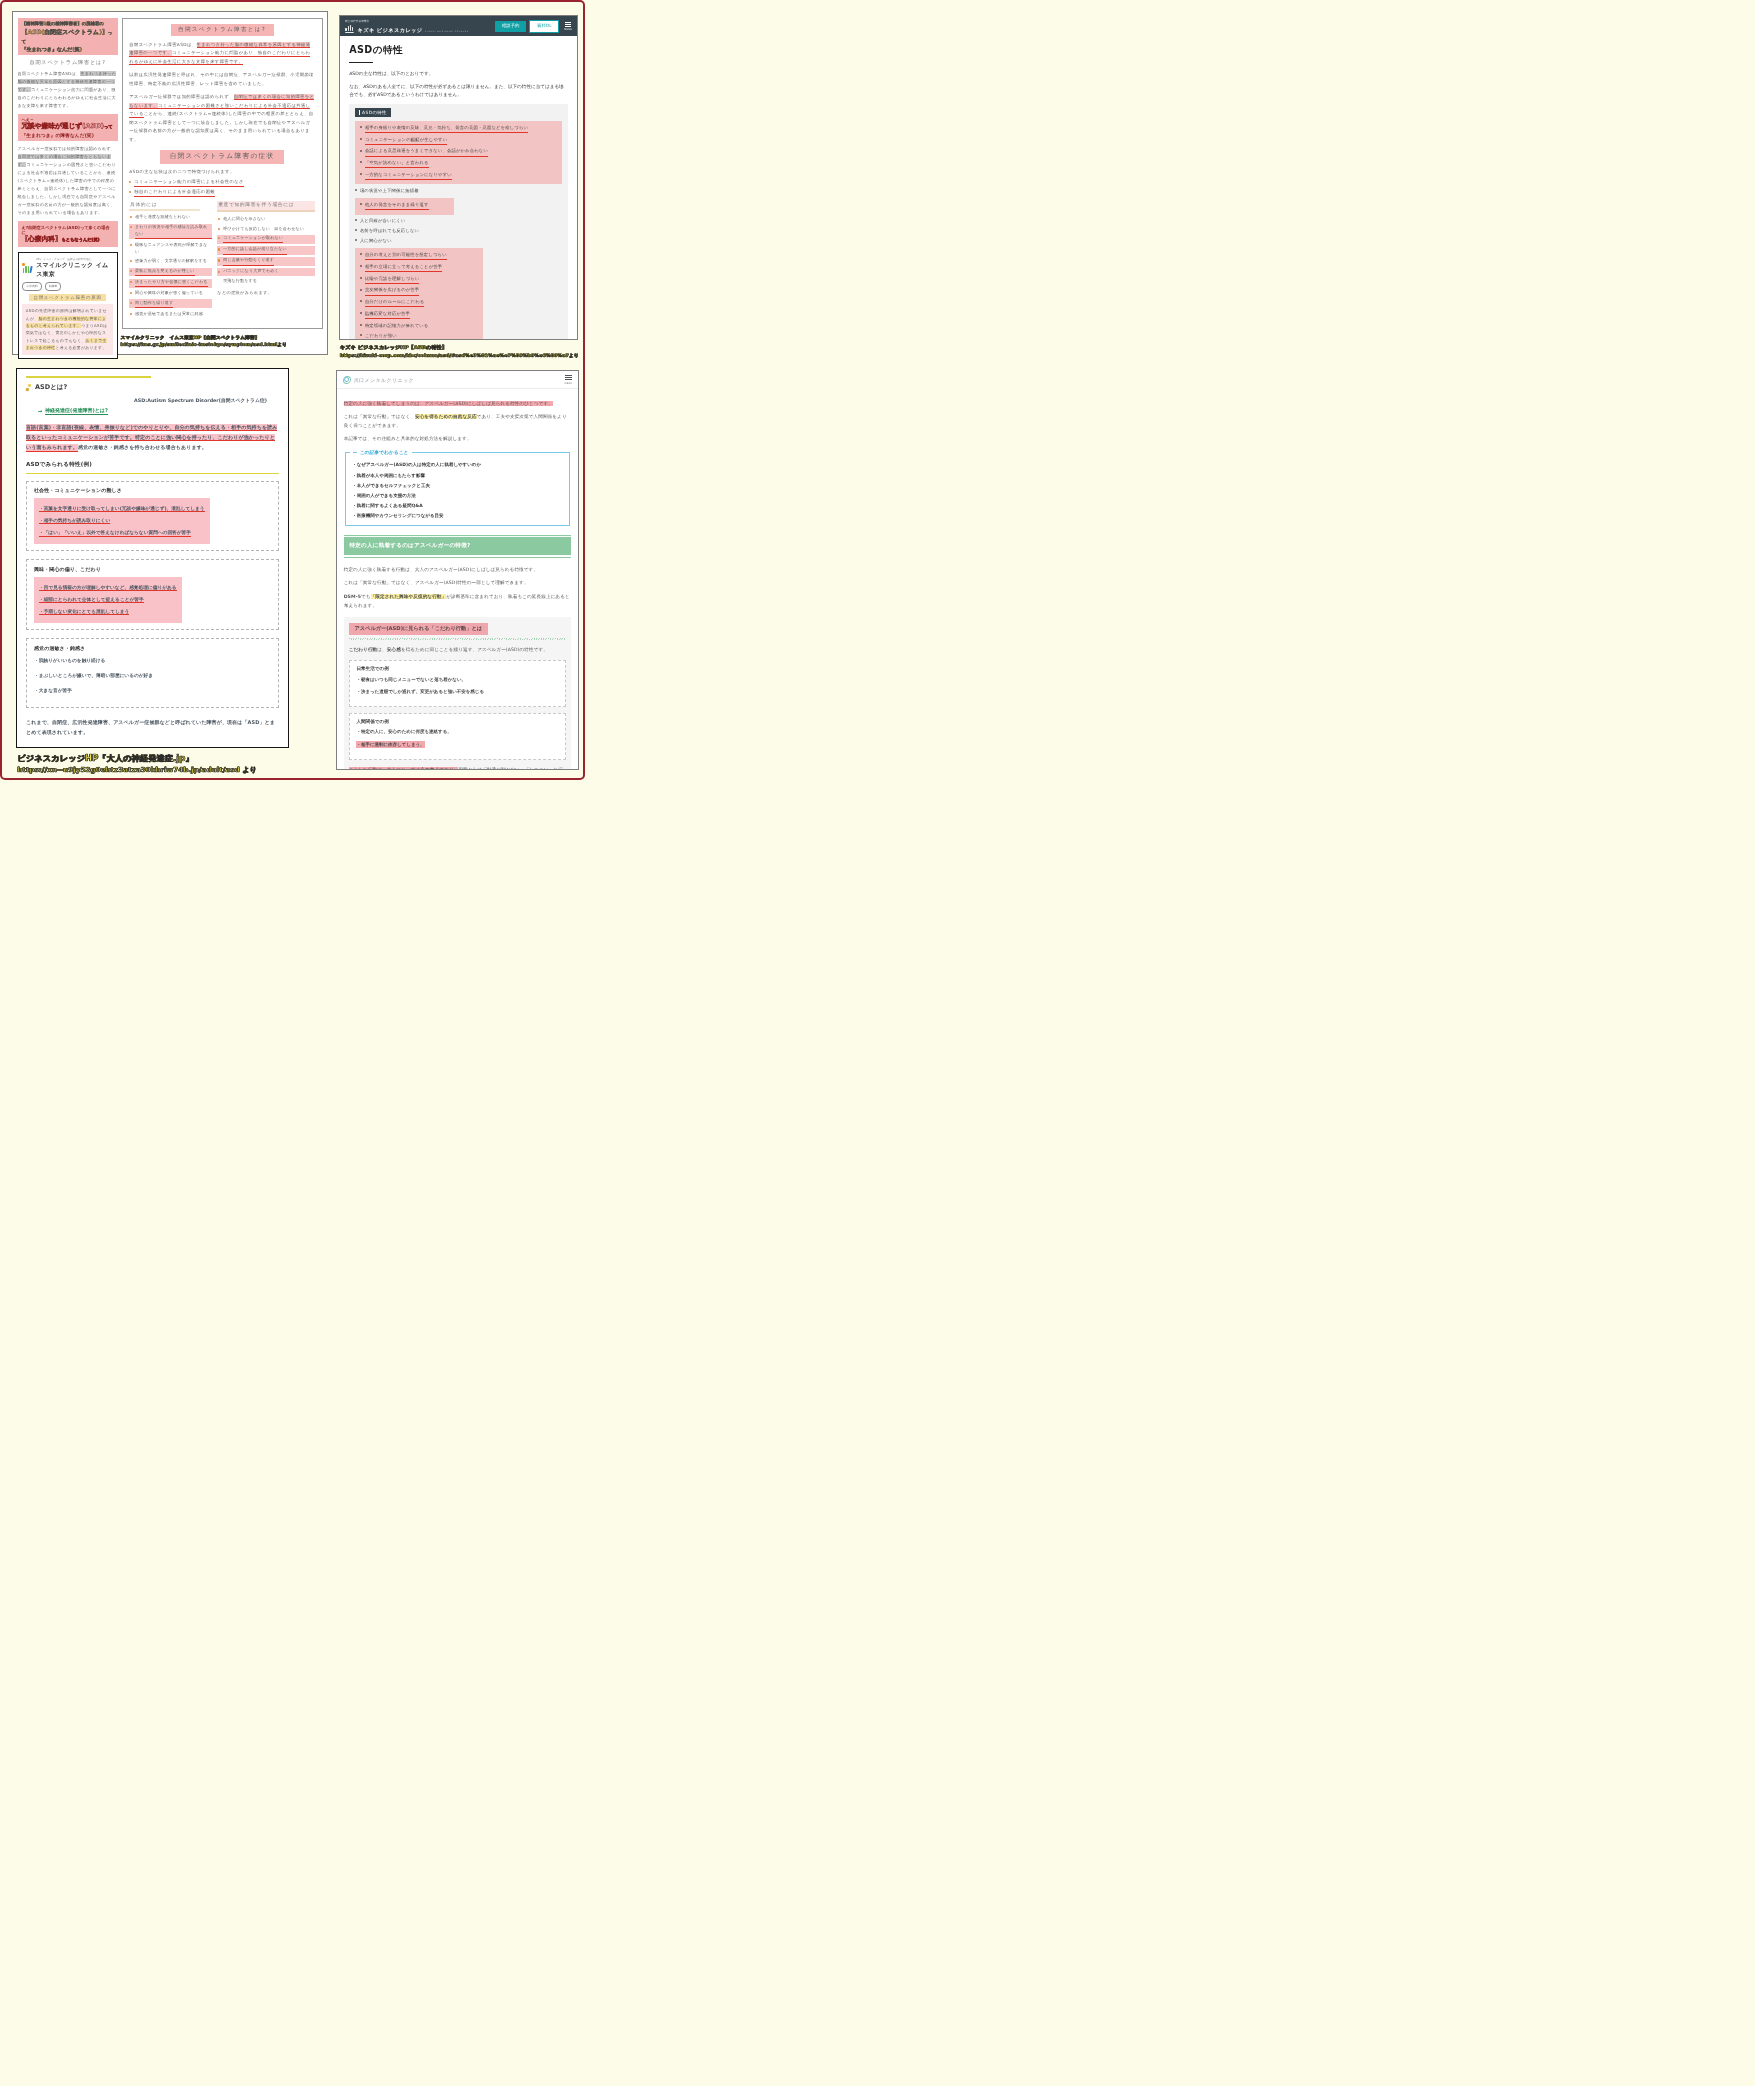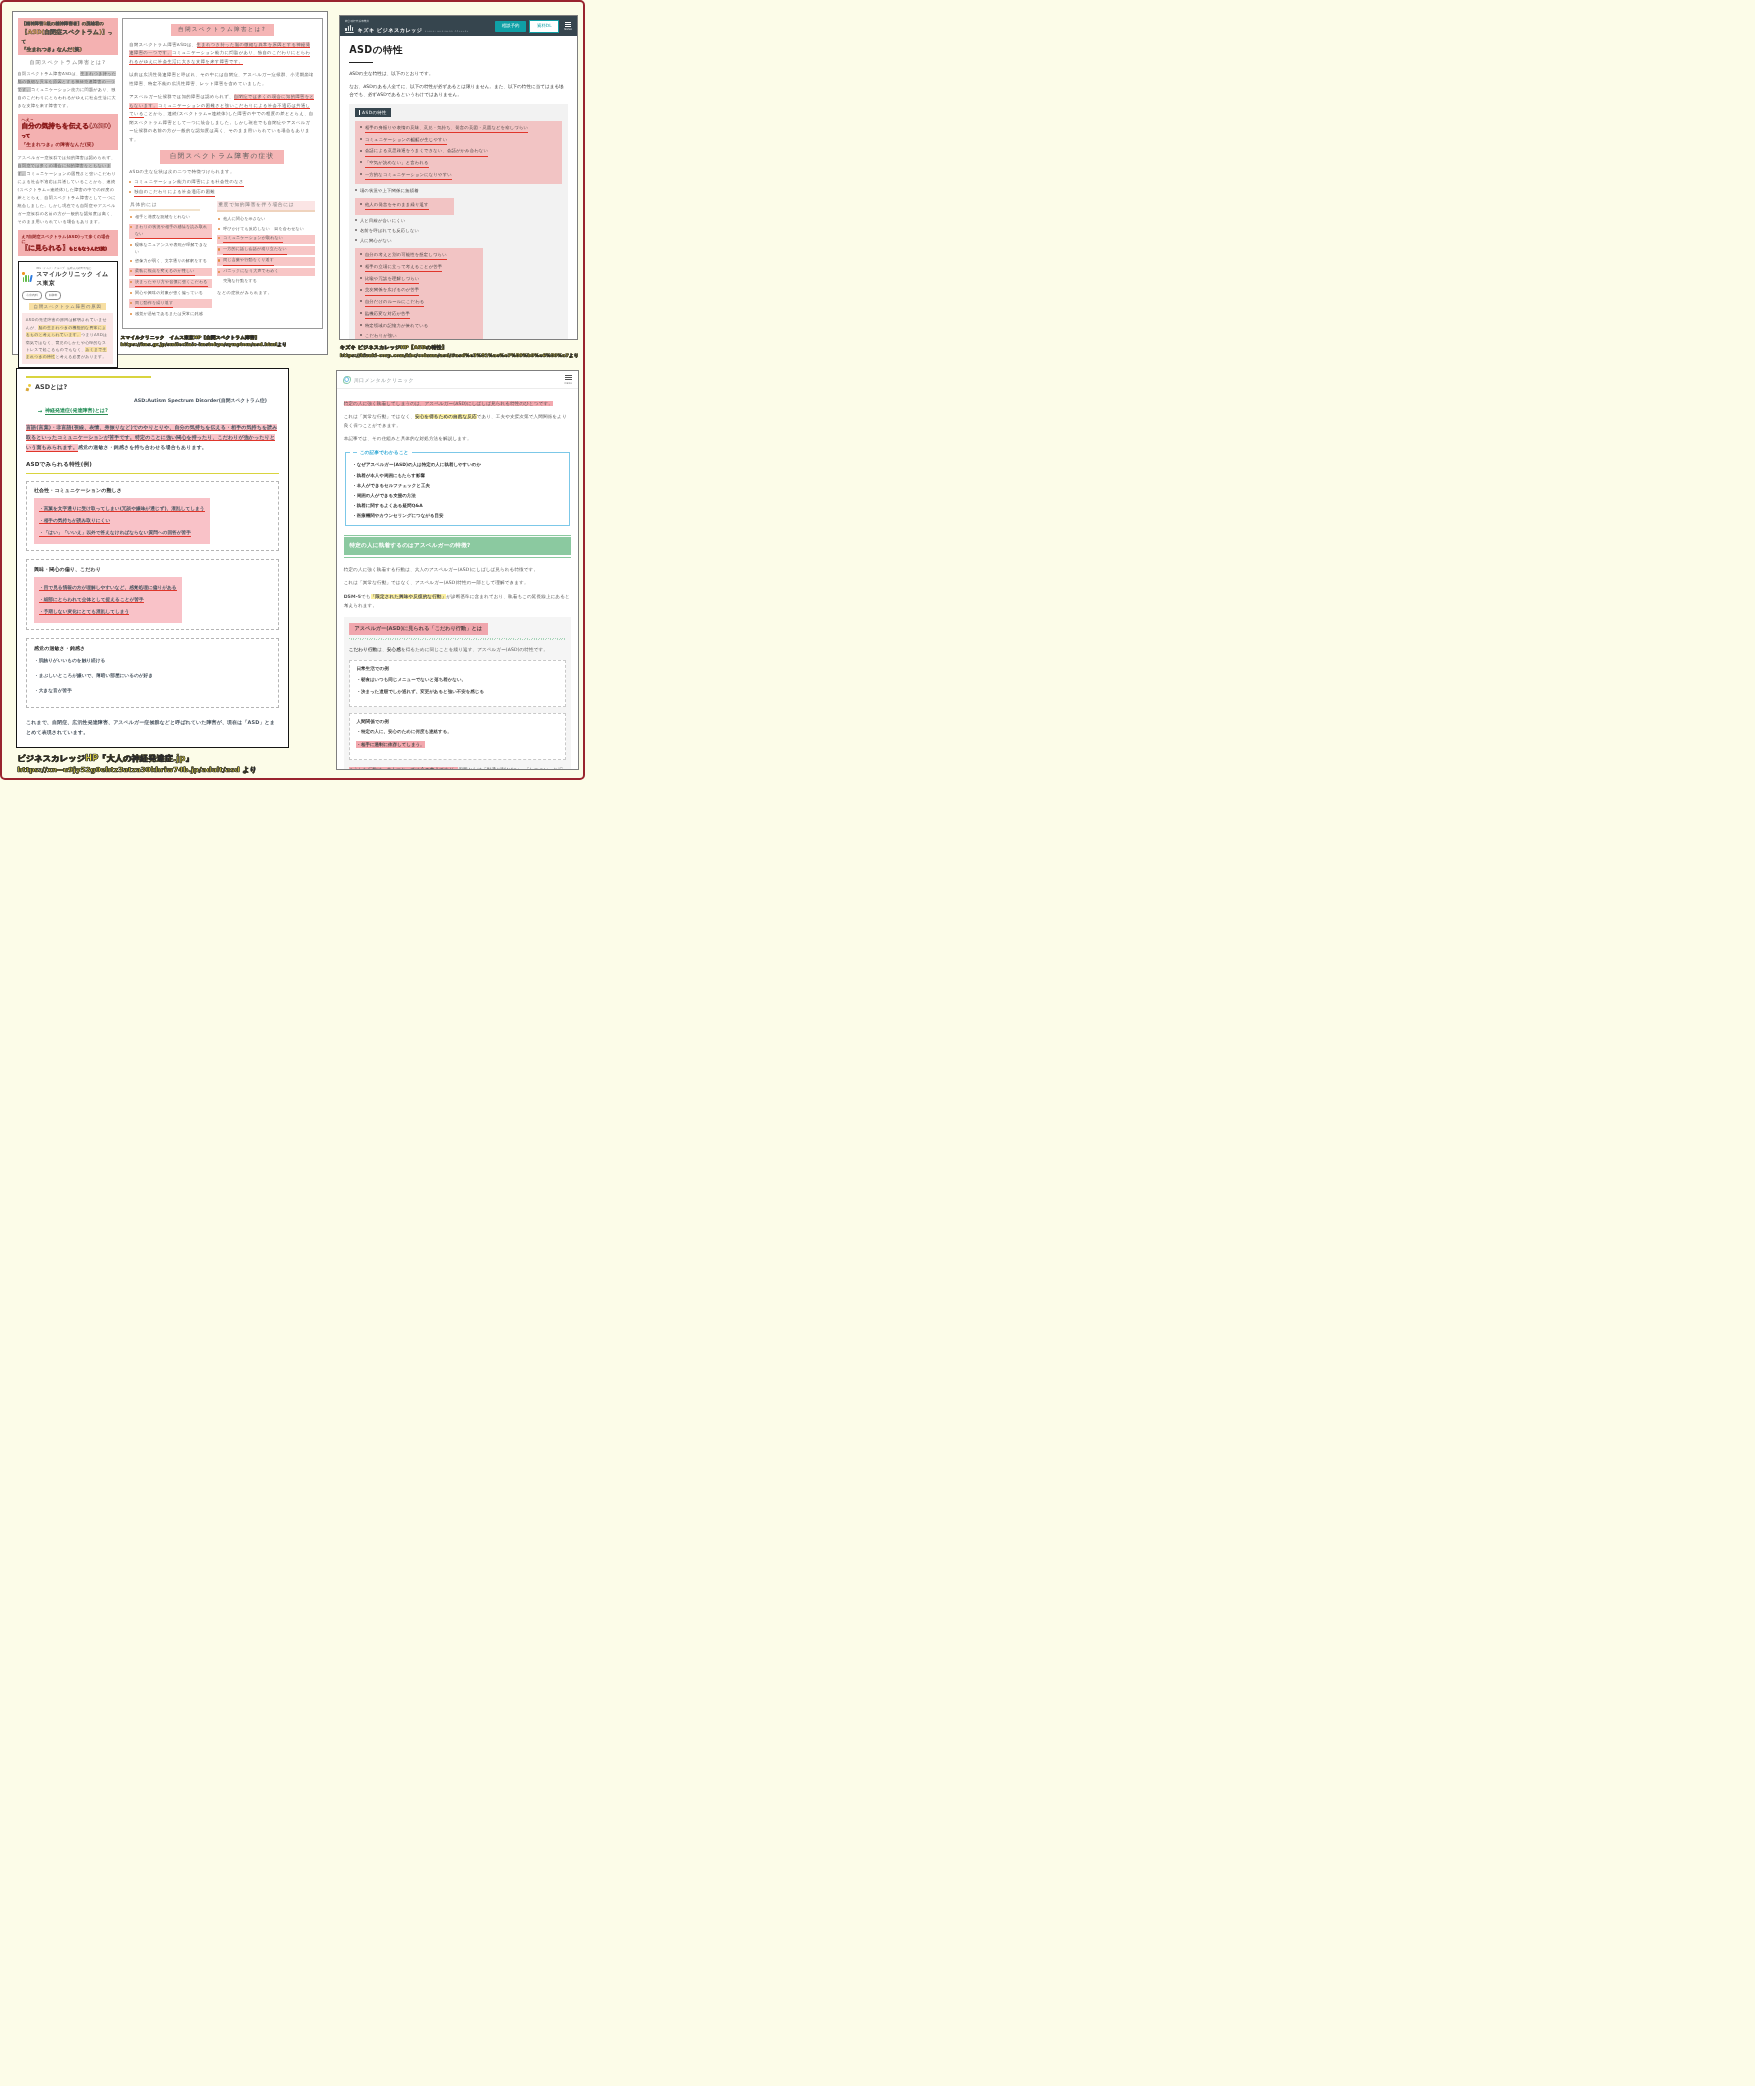--- a/index.html
+++ b/index.html
@@ -177,27 +177,27 @@
     <div class="colL">
       <div class="pbox">
         <div class="outline-o ot1">【精神障害2級の精神障害者】の茂雄君の</div>
         <div class="outline-o ot2"><span>【ASD(自閉症スペクトラム)】</span><span class="ot2s">って</span></div>
         <div class="outline-o ot3">『生まれつき』なんだ(笑)</div>
       </div>
       <h3>自閉スペクトラム障害とは?</h3>
       <p class="jp"><span>自閉スペクトラム障害ASDは、</span><span class="f-gray">生まれつき持った脳の微細な異常を原因とする神経発達障害の一つです。</span><span>コミュニケーション能力に問題があり、独自のこだわりにとらわれるがゆえに社会生活に大きな支障を来す障害です。</span></p>
       <div class="pbox mgt">
         <div class="dr b2l1">へえ~</div>
-        <div class="outline-r b2l2"><span>自分の気持ちを伝える(ASD)</span><span class="dr b2l2s">って</span></div>
+        <div class="outline-r b2l2"><span>冗談や嫌味が通じず(ASD)</span><span class="dr b2l2s">って</span></div>
         <div class="dr b2l3">『生まれつき』の障害なんだ(笑)</div>
       </div>
       <p class="jp"><span>アスペルガー症候群では知的障害は認められず、</span><span class="f-gray">自閉症では多くの場合に知的障害をともないます。</span><span>コミュニケーションの困難さと強いこだわりによる社会不適応は共通していることから、連続(スペクトラム=連続体)した障害の中での程度の差ととらえ、自閉スペクトラム障害として一つに統合しました。しかし現在でも自閉症やアスペルガー症候群の名前の方が一般的な認知度は高く、そのまま用いられている場合もあります。</span></p>
       <div class="pbox mgt">
         <div class="dr b2l1">え?自閉症スペクトラム(ASD)って多くの場合に</div>
-        <div class="outline-r b2l2"><span>【に見られる】</span><span class="dr b2l2s">もともなうんだ(笑)</span></div>
+        <div class="outline-r b2l2"><span>【心療内科】</span><span class="dr b2l2s">もともなうんだ(笑)</span></div>
       </div>
       <div class="imsbox">
         <div class="ims-row">
           <span class="ims-logo">
               <i class="d"></i>
               <i class="b1"></i>
               <i class="b2"></i>
               <i class="b3"></i>
               <i class="b4"></i>
             </span>

